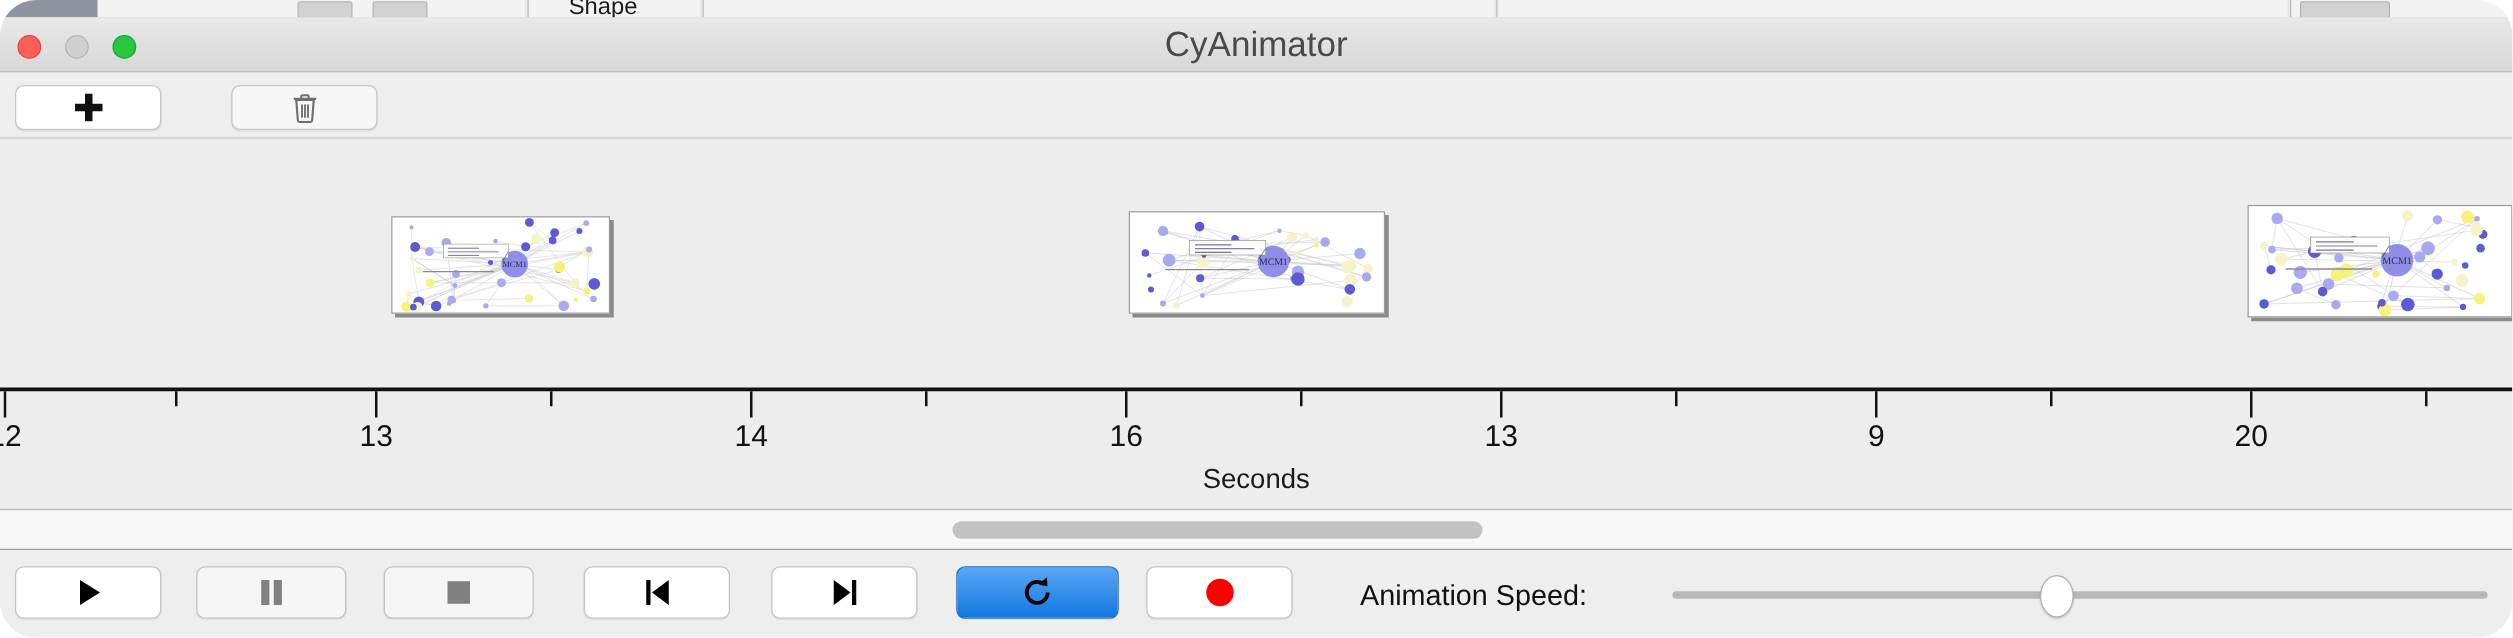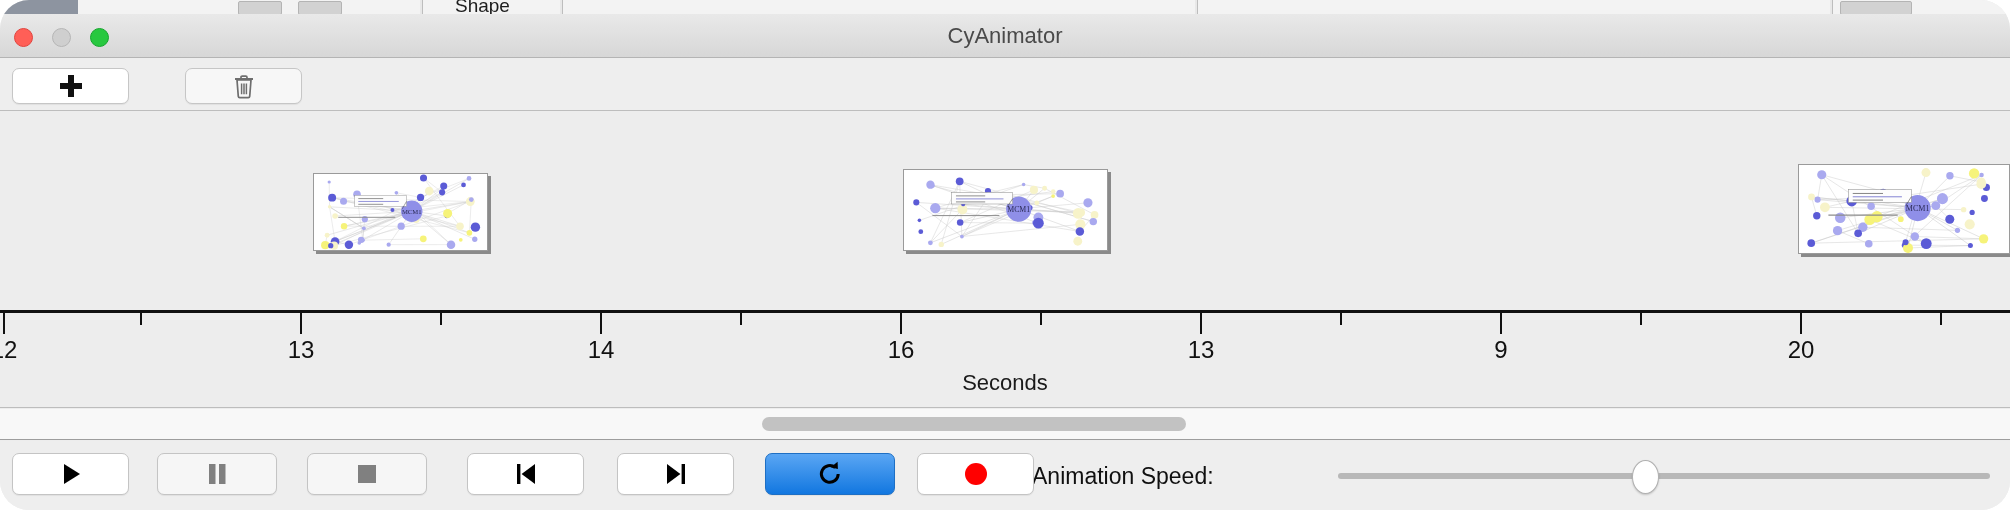--- a/index.html
+++ b/index.html
@@ -73,21 +73,21 @@
   }
   .traffic.close   { left: 14px;  background: #ff5f57; border: 1px solid #e0443e; }
   .traffic.min     { left: 52px;  background: #cfcfcf; border: 1px solid #b5b5b5; }
   .traffic.max     { left: 90px;  background: #28c840; border: 1px solid #16a62e; }
   .win-title {
     position: absolute;
     left: 0; top: 0;
     width: 2010px; height: 44px;
     line-height: 44px;
     text-align: center;
-    font-size: 22px;
+    font-size: 28px;
     color: #4a4a4a;
     font-family: "Liberation Sans", sans-serif;
   }
 
   
   .toolbar {
     position: absolute;
     left: 0; top: 58px;
     width: 2010px; height: 53px;
     background: #eeeeee;
@@ -648,21 +648,21 @@
       <div class="tick minor" style="left: 1340px;"></div>
       <div class="tick minor" style="left: 1640px;"></div>
       <div class="tick minor" style="left: 1940px;"></div>
     </div>
 
   <div class="scroll-track">
     <div class="scroll-thumb" id="scroll-thumb" style="left: 762px; width: 424px;"></div>
   </div>
 
   <div class="controls" id="controls-root">
-    <div class="speed-label" id="speed-label" style="left: 1032px;">Animation Speed:</div>
+    <div class="speed-label" id="speed-label" style="left: 1088px;">Animation Speed:</div>
     <div class="slider" id="speed-slider" style="left: 1338px; width: 652px;">
       <div class="slider-track"></div>
       <div class="slider-thumb" id="slider-thumb" style="left: 294.44px;"></div>
     </div>
   <div class="cbtn" style="left: 12px; width: 117px;">
         <span style="display: flex;">
           <svg width="26" height="26" viewBox="0 0 26 26">
             <path d="M6 3 L22 13 L6 23 Z" fill="#000"></path>
           </svg>
         </span>

